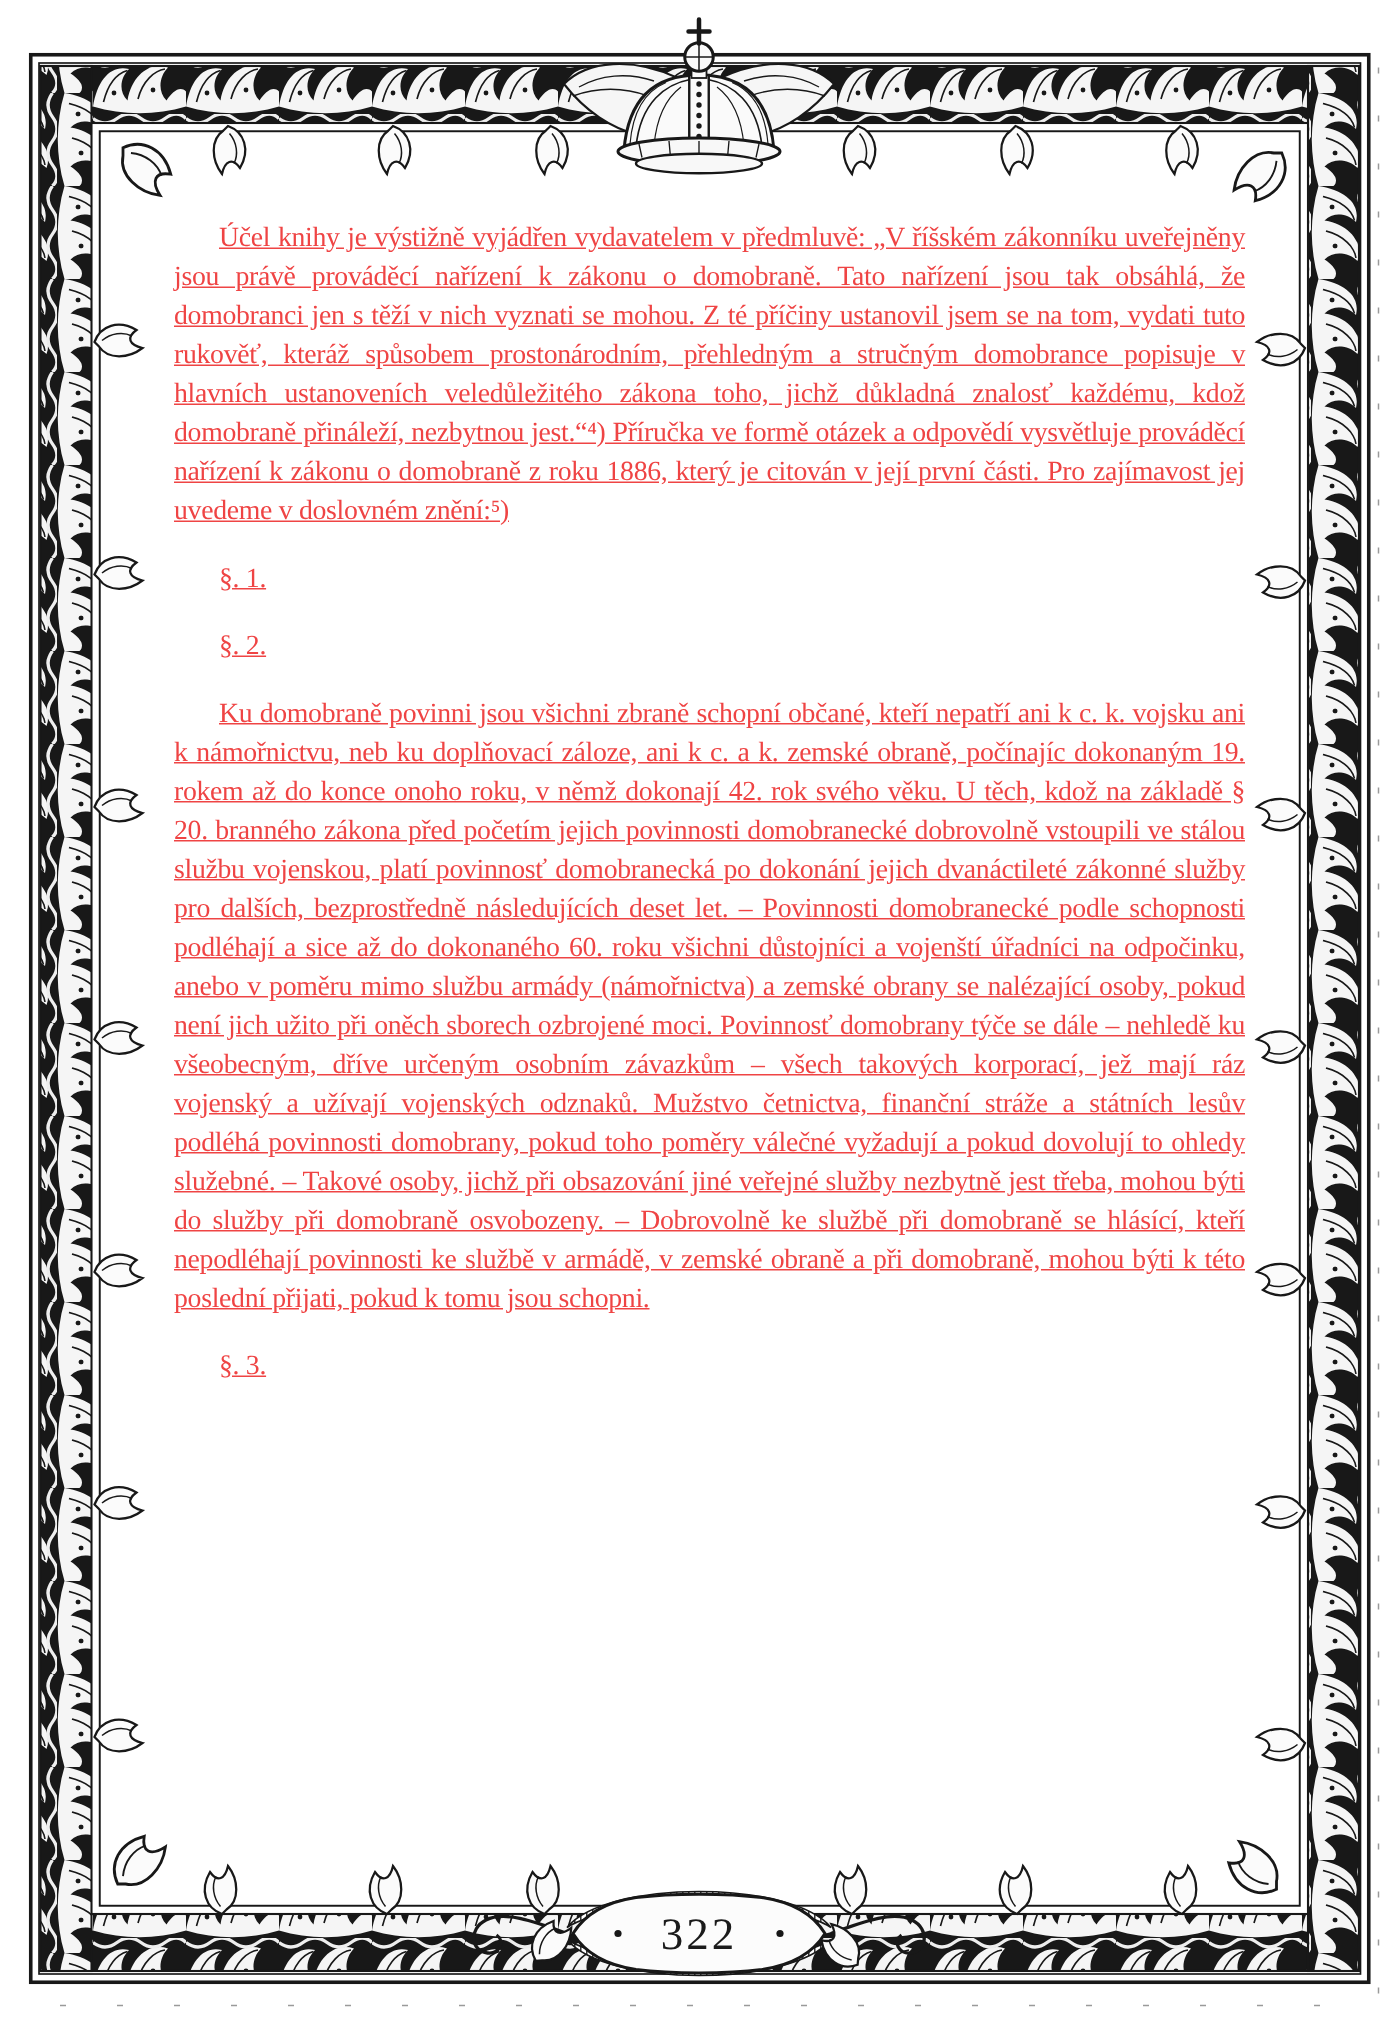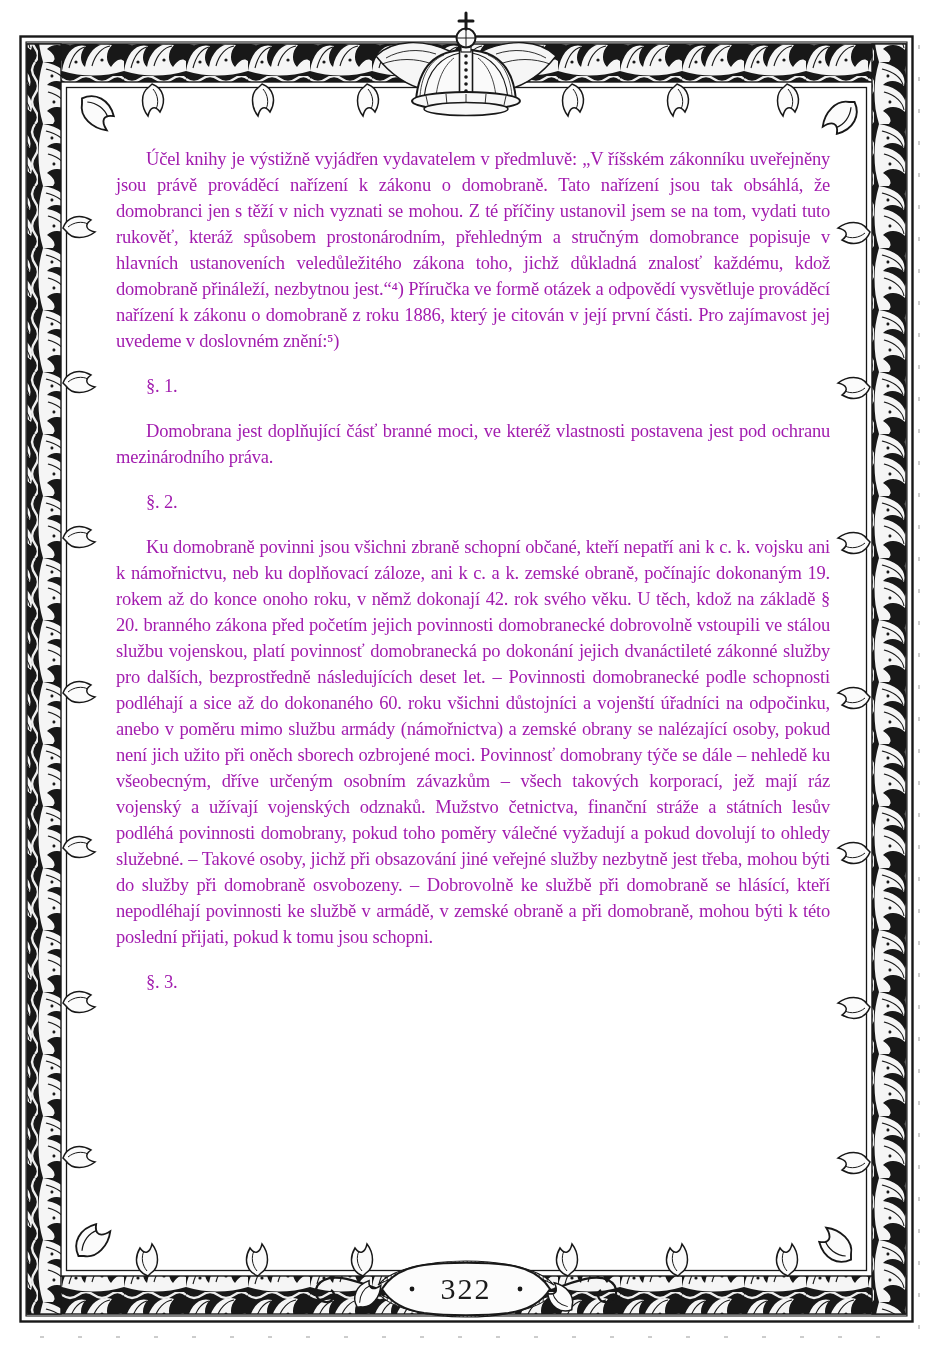--- a/index.html
+++ b/index.html
@@ -7,21 +7,21 @@
     position:relative;
     width:933px;height:1346px;
     background:#ffffff;
     overflow:hidden;
     font-family:"Liberation Serif","DejaVu Serif",serif;
   }
   .border-svg{position:absolute;left:0;top:0;}
   .content{
     position:absolute;left:116px;top:146px;width:714px;
     font-size:18.5px;line-height:26px;letter-spacing:-0.2px;
-    color:#a21caf;text-align:justify;
+    color:#ef4444;text-align:justify;text-decoration:underline;
   }
   .content p{margin:0;text-indent:30px;}
   .content p.heading{margin:19px 0;text-align:left;}
 </style>
 </head>
 <body>
 
 <div class="page">
 
   <svg class="border-svg" width="933" height="1346" viewBox="0 0 933 1346">
@@ -133,19 +133,18 @@
       <path d="M-84 0 C-76 -13 -62 -21 -42 -24 C-18 -27 18 -27 42 -24 C62 -21 76 -13 84 0 C76 13 62 21 42 24 C18 27 -18 27 -42 24 C-62 21 -76 13 -84 0 Z" fill="#fcfcfc" stroke="#181818" stroke-width="2"></path>
       <circle cx="-54" cy="0" r="2.4" fill="#181818"></circle>
       <circle cx="54" cy="0" r="2.4" fill="#181818"></circle>
       <text y="10" text-anchor="middle" font-size="30" letter-spacing="2" fill="#1b1b1b" font-family="Liberation Serif, DejaVu Serif, serif">322</text>
     </g>
   </svg>
 
   <div class="content">
     <p>Účel knihy je výstižně vyjádřen vydavatelem v předmluvě: „V říšském zákonníku uveřejněny jsou právě prováděcí nařízení k zákonu o domobraně. Tato nařízení jsou tak obsáhlá, že domobranci jen s těží v nich vyznati se mohou. Z té příčiny ustanovil jsem se na tom, vydati tuto rukověť, kteráž spůsobem prostonárodním, přehledným a stručným domobrance popisuje v hlavních ustanoveních veledůležitého zákona toho, jichž důkladná znalosť každému, kdož domobraně přináleží, nezbytnou jest.“⁴) Příručka ve formě otázek a odpovědí vysvětluje prováděcí nařízení k zákonu o domobraně z roku 1886, který je citován v její první části. Pro zajímavost jej uvedeme v doslovném znění:⁵)</p>
     <p class="heading">§. 1.</p>
-    <p>Domobrana jest doplňující čásť branné moci, ve kteréž vlastnosti postavena jest pod ochranu mezinárodního práva.</p>
     <p class="heading">§. 2.</p>
     <p>Ku domobraně povinni jsou všichni zbraně schopní občané, kteří nepatří ani k c. k. vojsku ani k námořnictvu, neb ku doplňovací záloze, ani k c. a k. zemské obraně, počínajíc dokonaným 19. rokem až do konce onoho roku, v němž dokonají 42. rok svého věku. U těch, kdož na základě § 20. branného zákona před početím jejich povinnosti domobranecké dobrovolně vstoupili ve stálou službu vojenskou, platí povinnosť domobranecká po dokonání jejich dvanáctileté zákonné služby pro dalších, bezprostředně následujících deset let. – Povinnosti domobranecké podle schopnosti podléhají a sice až do dokonaného 60. roku všichni důstojníci a vojenští úřadníci na odpočinku, anebo v poměru mimo službu armády (námořnictva) a zemské obrany se nalézající osoby, pokud není jich užito při oněch sborech ozbrojené moci. Povinnosť domobrany týče se dále – nehledě ku všeobecným, dříve určeným osobním závazkům – všech takových korporací, jež mají ráz vojenský a užívají vojenských odznaků. Mužstvo četnictva, finanční stráže a státních lesův podléhá povinnosti domobrany, pokud toho poměry válečné vyžadují a pokud dovolují to ohledy služebné. – Takové osoby, jichž při obsazování jiné veřejné služby nezbytně jest třeba, mohou býti do služby při domobraně osvobozeny. – Dobrovolně ke službě při domobraně se hlásící, kteří nepodléhají povinnosti ke službě v armádě, v zemské obraně a při domobraně, mohou býti k této poslední přijati, pokud k tomu jsou schopni.</p>
     <p class="heading">§. 3.</p>
   </div>
 
 </div>
 
 </body></html>

